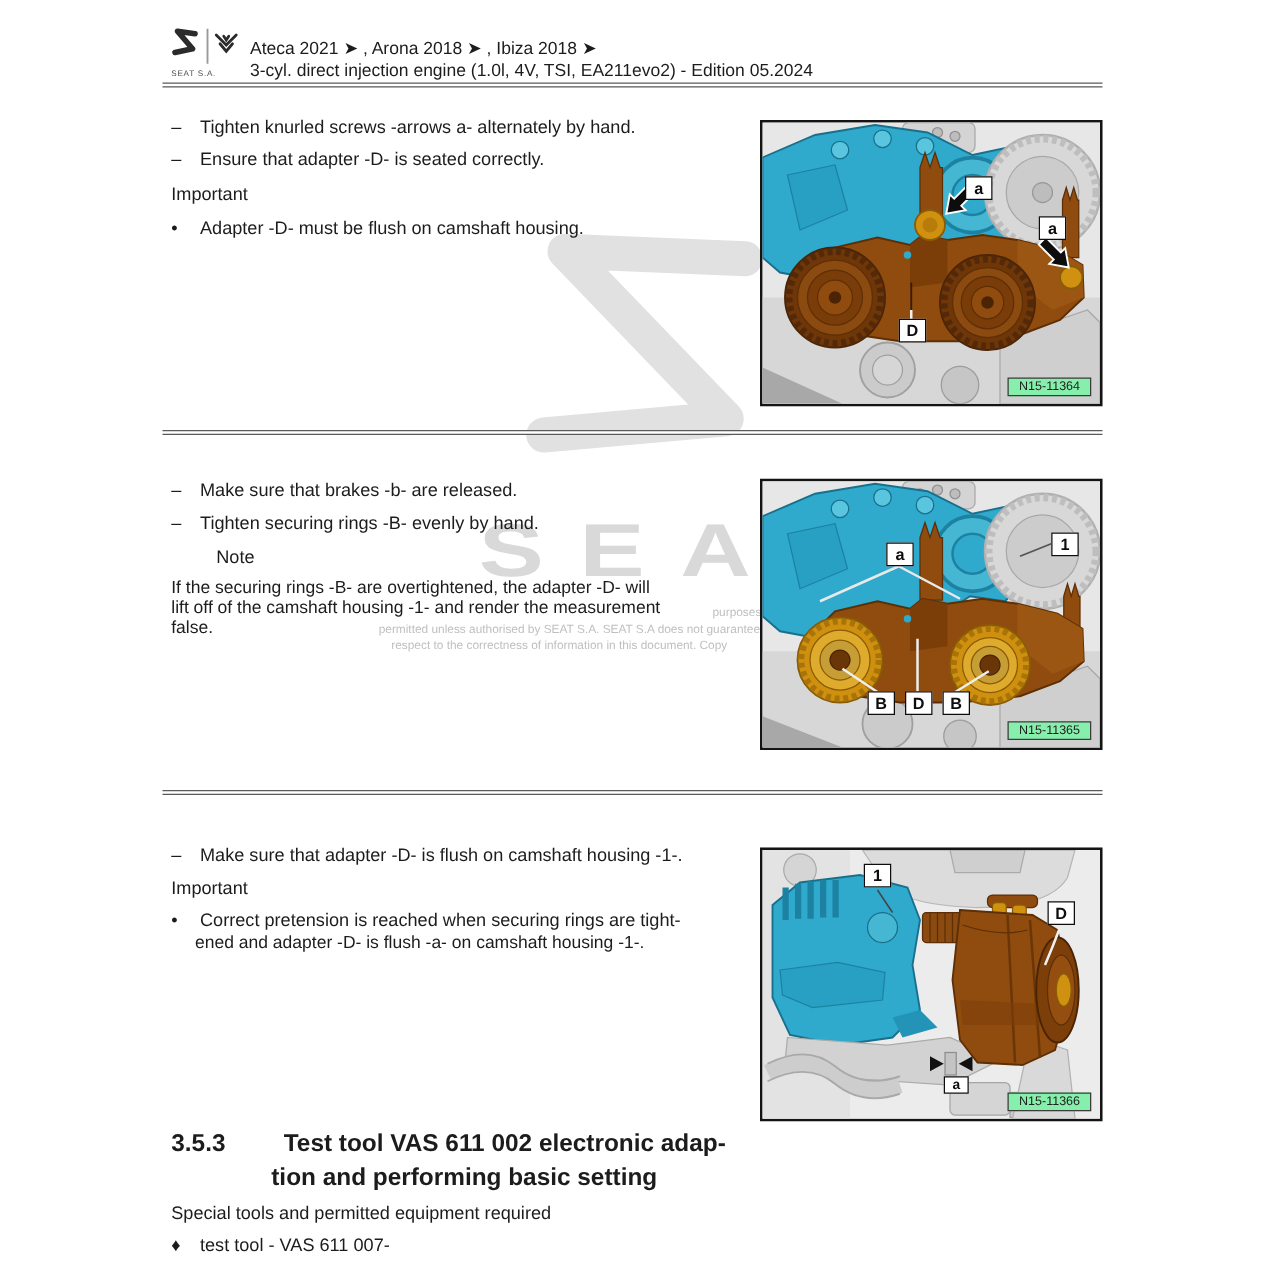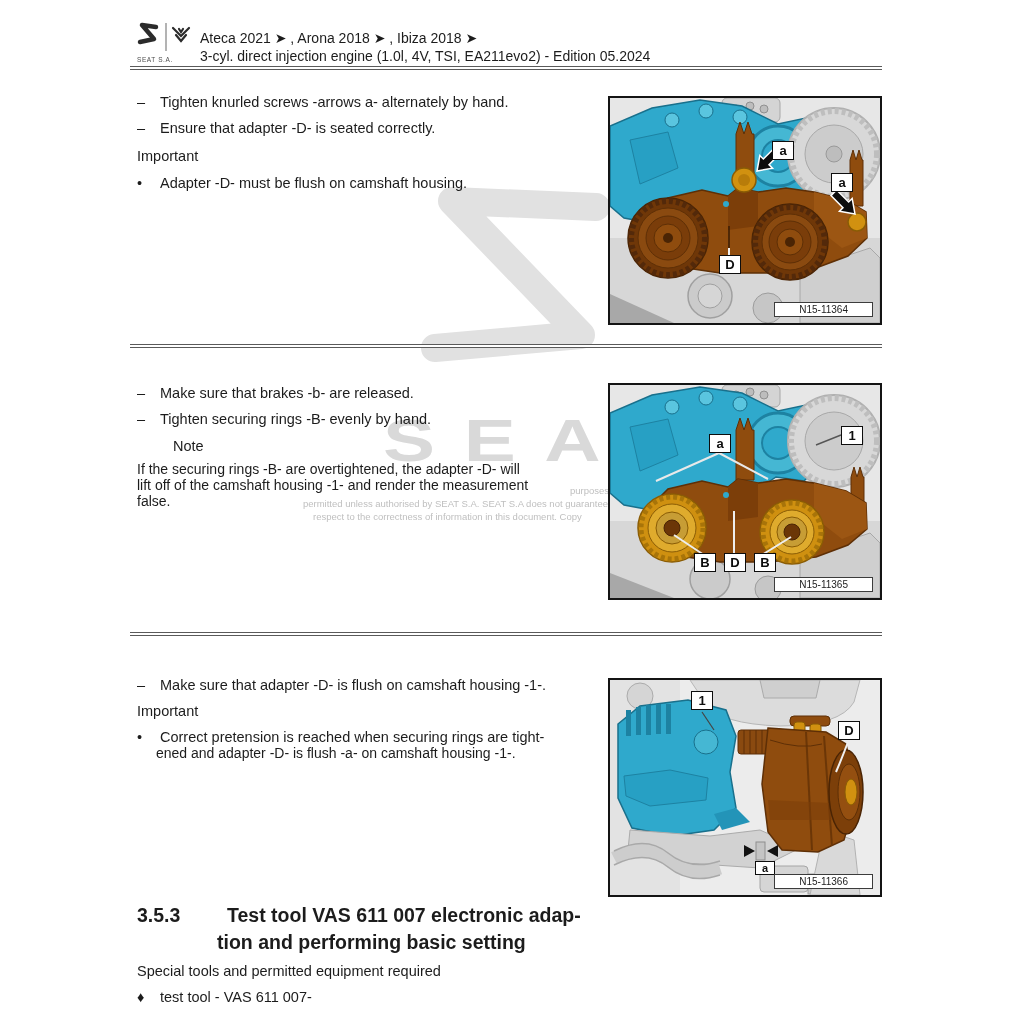--- a/index.html
+++ b/index.html
@@ -26,22 +26,22 @@
            z-index:0;white-space:nowrap;}
   .wm-copy{position:absolute;font-size:9.5px;color:#bfbfbf;white-space:nowrap;overflow:hidden;z-index:1;}
   
   .fig{position:absolute;left:608px;width:274px;box-sizing:border-box;
        border:2px solid #141414;background:#e7e7e7;z-index:3;}
   .fig svg{display:block;width:100%;height:100%;}
   .fig-label{position:absolute;min-width:12px;text-align:center;background:#ffffff;
              border:1.5px solid #0d0d0d;font-weight:bold;font-size:13px;line-height:15px;
              padding:1px 4px;color:#0d0d0d;z-index:4;}
   .fig-label.small{font-size:11px;line-height:12px;padding:0 3px;}
-  .fig-num{position:absolute;right:7px;bottom:6px;background:#ffffff;border:1px solid #3c3c3c;
-           font-size:10px;line-height:13px;padding:0 24px;color:#222;z-index:4;}
+  .fig-num{position:absolute;right:7px;bottom:6px;background:#86efac;border:1px solid #3c3c3c;
+           font-size:10px;line-height:13px;padding:0 8px;color:#222;z-index:4;}
   
   .h-num{position:absolute;font-size:19.5px;font-weight:bold;}
   .h-line{position:absolute;font-size:19.5px;font-weight:bold;white-space:nowrap;}
 </style>
 </head>
 <body>
 
 <svg class="abs" style="left:400px;top:175px;width:232px;height:212px;z-index:0;" viewBox="0 0 232 212">
   <path d="M196,32 L52,26 L181,160 L35,173" fill="none" stroke="#e1e1e1" stroke-width="28" stroke-linecap="round" stroke-linejoin="round"></path>
 </svg>
@@ -263,20 +263,20 @@
     <polygon points="145,171 134,165 134,177" fill="#111111"></polygon>
     <polygon points="157,171 168,165 168,177" fill="#111111"></polygon>
   </svg>
   <div class="fig-label" style="left:81px;top:11px;">1</div>
   <div class="fig-label" style="left:228px;top:41px;">D</div>
   <div class="fig-label small" style="left:145px;top:181px;">a</div>
   <div class="fig-num">N15-11366</div>
 </div>
 
 <div class="h-num" style="left:137px;top:904px;">3.5.3</div>
-<div class="h-line" style="left:227px;top:904px;">Test tool VAS 611 007 electronic adap-</div>
+<div class="h-line" style="left:227px;top:904px;">Test tool VAS 611 002 electronic adap-</div>
 <div class="h-line" style="left:217px;top:931px;">tion and performing basic setting</div>
 
 <div class="plain" style="left:137px;top:963px;">Special tools and permitted equipment required</div>
 <div class="row" style="left:137px;top:989px;">
   <span class="mk">♦</span>
   <span>test tool - VAS 611 007-</span>
 </div>
 
 </body></html>

